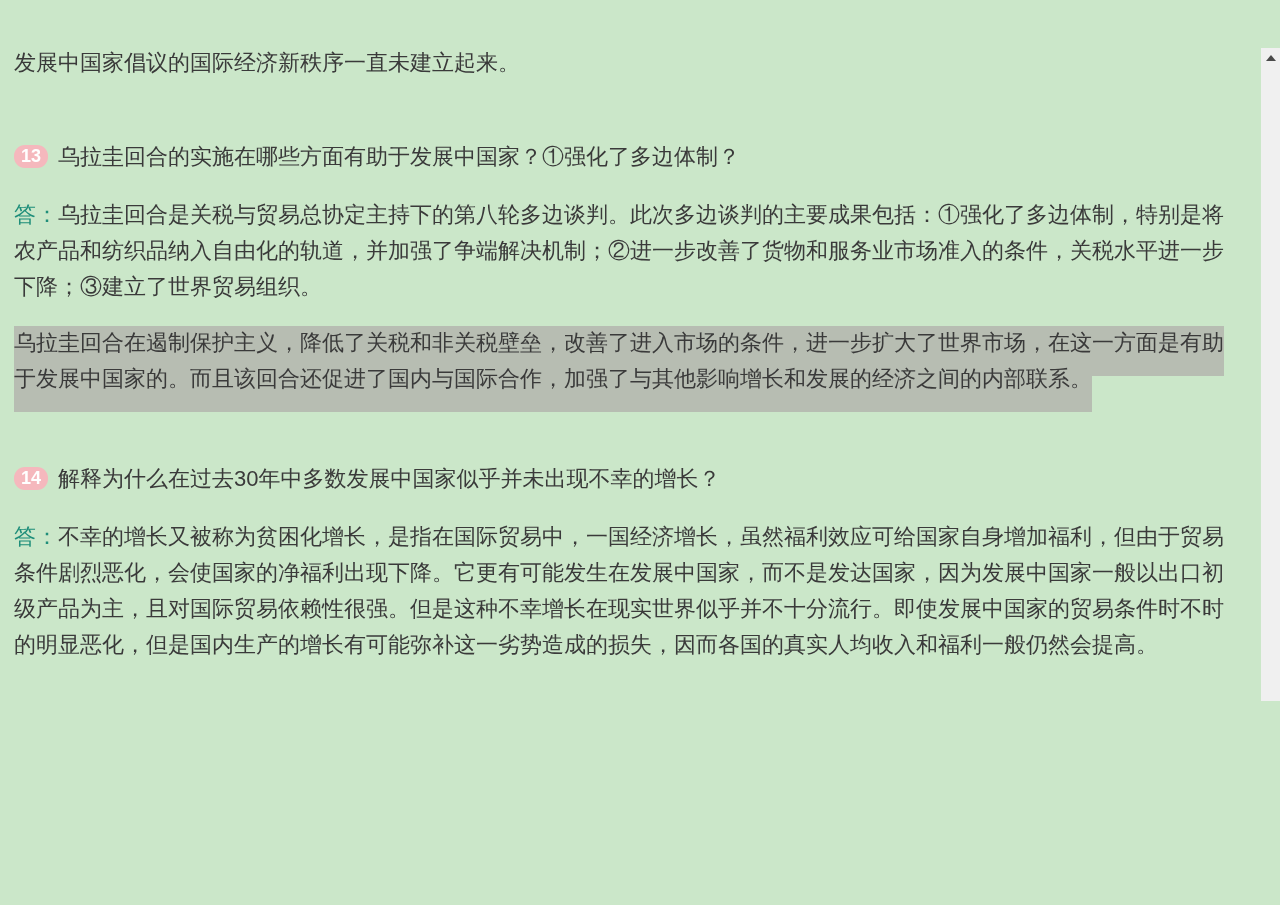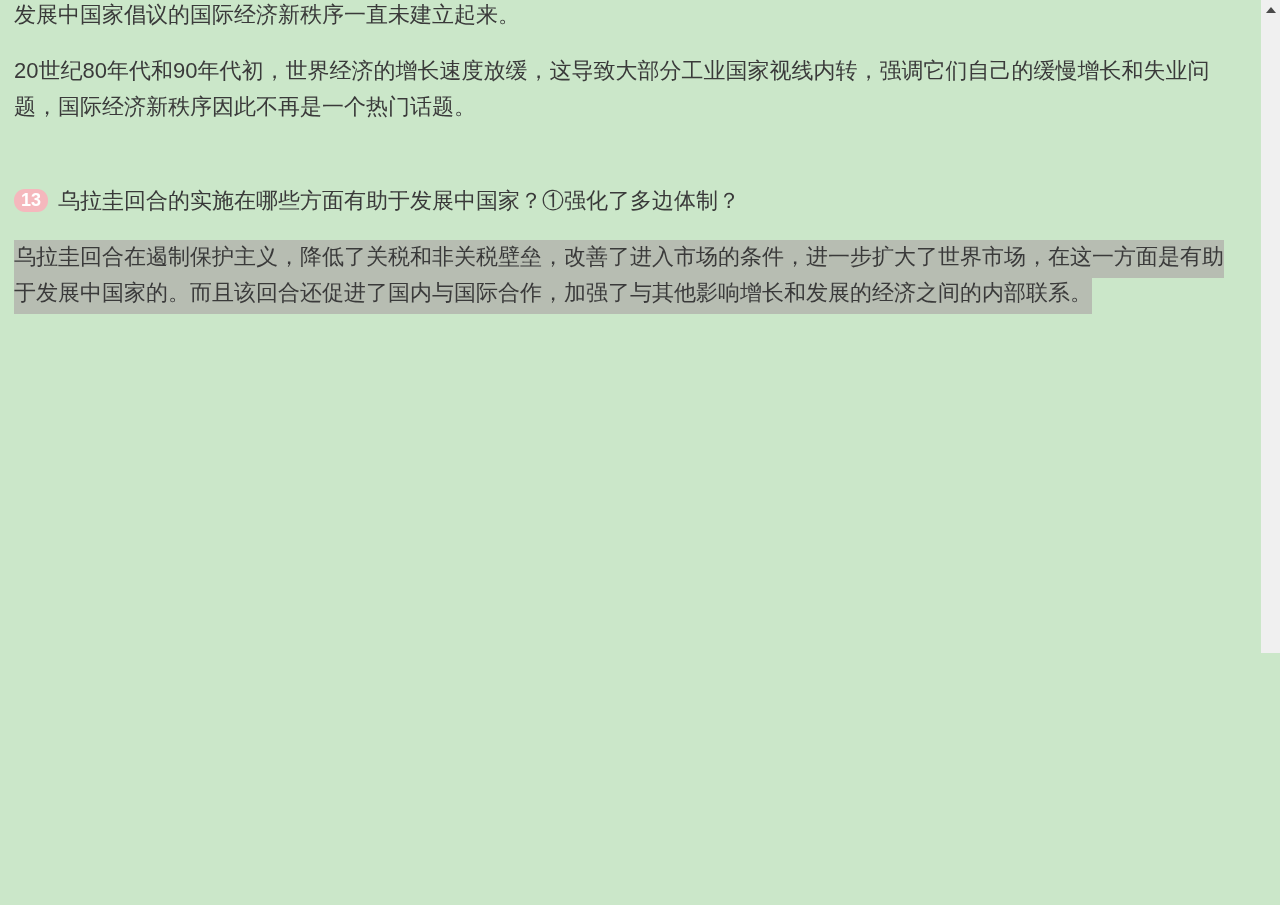--- a/index.html
+++ b/index.html
@@ -9,20 +9,21 @@
     height: 905px;
     overflow: hidden;
     background: #cbe7c9;
     font-family: "Liberation Sans", sans-serif;
   }
   .page {
     position: relative;
     width: 1280px;
     height: 653px;
     overflow: hidden;
+    margin-top: 48px;
   }
   .content {
     position: absolute;
     top: -3px;
     left: 0;
     width: 1261px;
     box-sizing: border-box;
     padding: 0 28px 0 14px;
     color: #3a3a3a;
     font-size: 22px;
@@ -45,21 +46,21 @@
     padding: 0 7px;
     border-radius: 11px;
     margin-right: 10px;
     vertical-align: 2px;
   }
   .answer-label {
     color: #1e8e7a;
   }
   .hl {
     background: #b7bdb2;
-    padding: 4px 0 9px;
+    padding: 4px 0 21px;
   }
 
   
   .scrollbar {
     position: absolute;
     top: 0;
     right: 0;
     width: 19px;
     height: 905px;
     background: #f0f0f0;
@@ -98,33 +99,41 @@
   }
 </style>
 </head>
 <body>
 
 <div class="page">
   <div class="content">
 
     <p class="para">发展中国家倡议的国际经济新秩序一直未建立起来。</p>
 
-    <p class="para mt20">20世纪80年代和90年代初，世界经济的增长速度放缓，这导致大部分工业国家视线内转，强调它们自己的缓慢增长和失业问题，国际经济新秩序因此不再是一个热门话题。</p>
 
     <p class="para mt58">
       <span class="q-badge">13</span><span>乌拉圭回合的实施在哪些方面有助于发展中国家？①强化了多边体制？</span>
     </p>
 
+    <p class="para mt22">
+      <span class="answer-label">答：</span><span>乌拉圭回合是关税与贸易总协定主持下的第八轮多边谈判。此次多边谈判的主要成果包括：①强化了多边体制，特别是将农产品和纺织品纳入自由化的轨道，并加强了争端解决机制；②进一步改善了货物和服务业市场准入的条件，关税水平进一步下降；③建立了世界贸易组织。</span>
+    </p>
 
     <p class="para mt20">
       <span class="hl">乌拉圭回合在遏制保护主义，降低了关税和非关税壁垒，改善了进入市场的条件，进一步扩大了世界市场，在这一方面是有助于发展中国家的。而且该回合还促进了国内与国际合作，加强了与其他影响增长和发展的经济之间的内部联系。</span>
     </p>
 
 
+    <p class="para mt64">
+      <span class="q-badge">14</span><span>解释为什么在过去30年中多数发展中国家似乎并未出现不幸的增长？</span>
+    </p>
 
+    <p class="para mt22">
+      <span class="answer-label">答：</span><span>不幸的增长又被称为贫困化增长，是指在国际贸易中，一国经济增长，虽然福利效应可给国家自身增加福利，但由于贸易条件剧烈恶化，会使国家的净福利出现下降。它更有可能发生在发展中国家，而不是发达国家，因为发展中国家一般以出口初级产品为主，且对国际贸易依赖性很强。但是这种不幸增长在现实世界似乎并不十分流行。即使发展中国家的贸易条件时不时的明显恶化，但是国内生产的增长有可能弥补这一劣势造成的损失，因而各国的真实人均收入和福利一般仍然会提高。</span>
+    </p>
 
   </div>
 
   <div class="scrollbar">
     <div class="sb-btn up">
       <span class="tri-up"></span>
     </div>
     <div class="sb-thumb"></div>
     <div class="sb-btn down">
       <span class="tri-down"></span>

